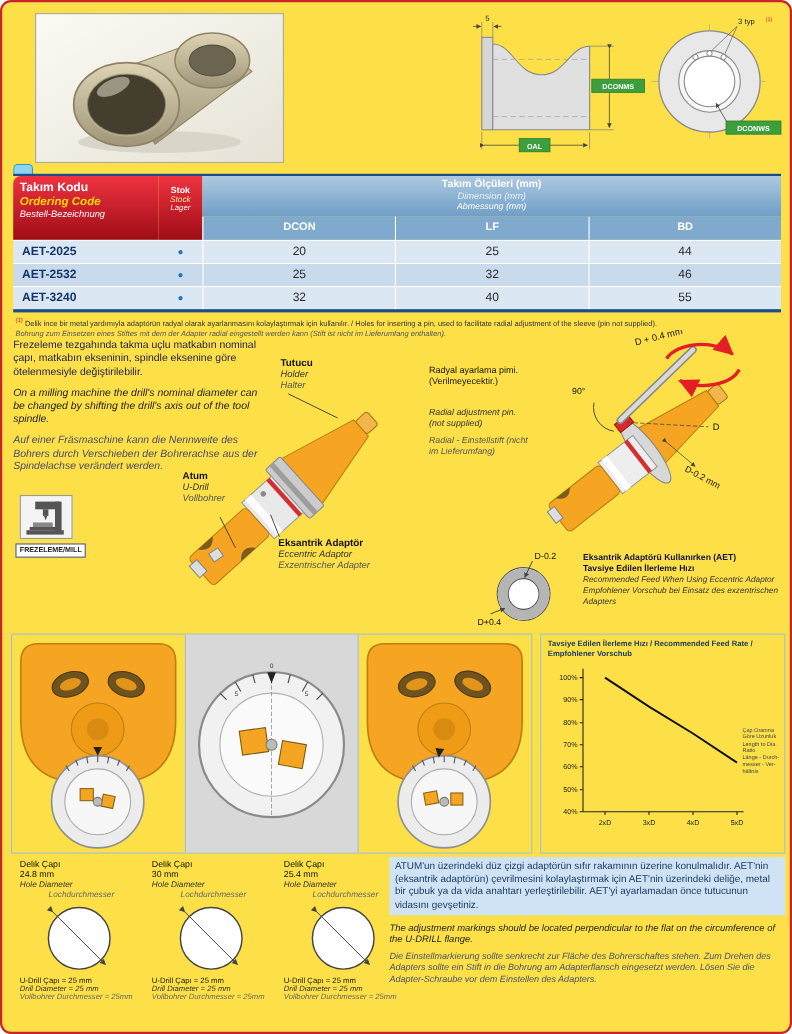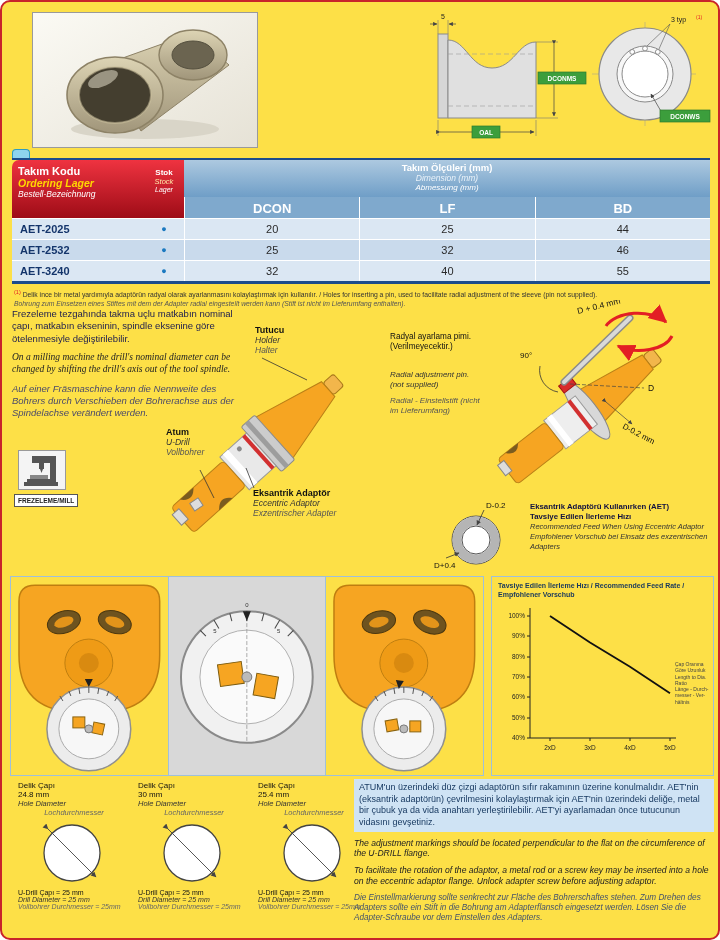--- a/index.html
+++ b/index.html
@@ -32,37 +32,37 @@
   .th-stock .l2 { font-size:7.5px; font-style:italic; color:#ffe9a8; }
   .th-stock .l3 { font-size:7px; font-style:italic; }
   .th-dims { flex:1; display:flex; flex-direction:column; }
   .dims-top { height:37px; background:linear-gradient(180deg,#adc9e0,#6f9ec7);
               color:#fff; text-align:center; padding-top:2px; }
   .dims-top .l1 { font-size:9.5px; font-weight:bold; }
   .dims-top .l2 { font-size:8.5px; font-style:italic; color:#eaf2f9; }
   .dims-top .l3 { font-size:8px; font-style:italic; }
   .dims-cols { flex:1; display:flex; background:#7fa9cd; }
   .dims-cols > div { flex:1; text-align:center; color:#fff; font-weight:bold;
-                     font-size:13px; padding-top:4px; border-left:1px solid #fff; }
+                     font-size:10px; padding-top:4px; border-left:1px solid #fff; }
   .rw { display:flex; height:21px; align-items:center; border-top:1px solid #fff;
         background:#dbe7f3; font-size:11px; }
   .rw.alt { background:#c9daec; }
   .rw .c-code { width:132px; padding-left:8px; font-weight:bold; color:#14356b; }
   .rw .c-stock { width:40px; text-align:center; color:#1b79c0; font-size:9px; }
   .rw .c-vals { flex:1; display:flex; height:100%; align-items:center; }
   .rw .c-vals div { flex:1; text-align:center; color:#2a2a2a; border-left:1px solid #fff; height:100%; padding-top:4px; }
 
   .footnote { position:absolute; left:12px; top:287px; width:694px; font-size:6.8px;
               color:#333; line-height:1.35; }
   .footnote .sup { color:#e31e24; font-size:5.5px; vertical-align:super; }
   .footnote .l2 { font-style:italic; color:#555; }
 
   .intro { position:absolute; left:10px; top:306px; width:224px; }
   .intro .tr-p { font-size:9.5px; color:#1b1b4f; line-height:1.3; }
-  .intro .en-p { margin-top:7px; font-style:italic; font-size:9.5px; color:#222; line-height:1.25;font-family:Liberation Serif, serif; }
+  .intro .en-p { margin-top:7px; font-style:italic; font-size:9.5px; color:#222; line-height:1.25; }
   .intro .de-p { margin-top:7px; font-style:italic; font-size:9.5px; color:#4a4a6a; line-height:1.25; }
 
   .mill-box { position:absolute; left:16px; top:448px; width:48px; height:40px;
               border:1px solid #999; background:#f4f4f4; display:flex; align-items:center; justify-content:center; }
   .mill-lbl { position:absolute; left:12px; top:492px; border:1px solid #555;
               padding:2px 3px; font-size:6.5px; font-weight:bold; color:#222; background:#fff; }
 
   .dlabel .l1 { font-size:9px; font-weight:bold; color:#111; }
   .dlabel .l2 { font-size:8.5px; font-style:italic; color:#333; }
   .dlabel .l3 { font-size:8.5px; font-style:italic; color:#555; }
@@ -181,21 +181,21 @@
       <rect x="252" y="100" width="50" height="12" fill="#3c9e3c" stroke="#2d7a2d" stroke-width="0.7"></rect>
       <text x="277" y="109" font-size="6.5" font-weight="bold" fill="#fff" text-anchor="middle">DCONWS</text>
     </g>
   </svg>
 
   <div class="index-tab"></div>
   <div class="otable">
     <div class="hdr">
       <div class="th-code">
         <div class="l1">Takım Kodu</div>
-        <div class="l2">Ordering Lager</div>
+        <div class="l2">Ordering Code</div>
         <div class="l3">Bestell-Bezeichnung</div>
       </div>
       <div class="th-stock">
         <div class="l1">Stok</div>
         <div class="l2">Stock</div>
         <div class="l3">Lager</div>
       </div>
       <div class="th-dims">
         <div class="dims-top">
           <div class="l1">Takım Ölçüleri (mm)</div>
@@ -512,17 +512,16 @@
       <line x1="30" y1="12" x2="78" y2="60" stroke="#444" stroke-width="0.9" marker-start="url(#arw)" marker-end="url(#arw)"></line>
     </svg>
     <div class="b1">U-Drill Çapı = 25 mm</div>
     <div class="b2">Drill Diameter = 25 mm</div>
     <div class="b3">Vollbohrer Durchmesser = 25mm</div>
   </div>
 
   <div class="outro">
     <div class="out-tr">ATUM'un üzerindeki düz çizgi adaptörün sıfır rakamının üzerine konulmalıdır. AET'nin (eksantrik adaptörün) çevrilmesini kolaylaştırmak için AET'nin üzerindeki deliğe, metal bir çubuk ya da vida anahtarı yerleştirilebilir. AET'yi ayarlamadan önce tutucunun vidasını gevşetiniz.</div>
     <div class="out-en">The adjustment markings should be located perpendicular to the flat on the circumference of the U-DRILL flange.</div>
-    <div class="out-en">To facilitate the rotation of the adaptor, a metal rod or a screw key may be inserted into a hole on the eccentric adaptor flange. Unlock adapter screw before adjusting adaptor.</div>
     <div class="out-de">Die Einstellmarkierung sollte senkrecht zur Fläche des Bohrerschaftes stehen. Zum Drehen des Adapters sollte ein Stift in die Bohrung am Adapterflansch eingesetzt werden. Lösen Sie die Adapter-Schraube vor dem Einstellen des Adapters.</div>
   </div>
 
 </div>
 
 </body></html>

